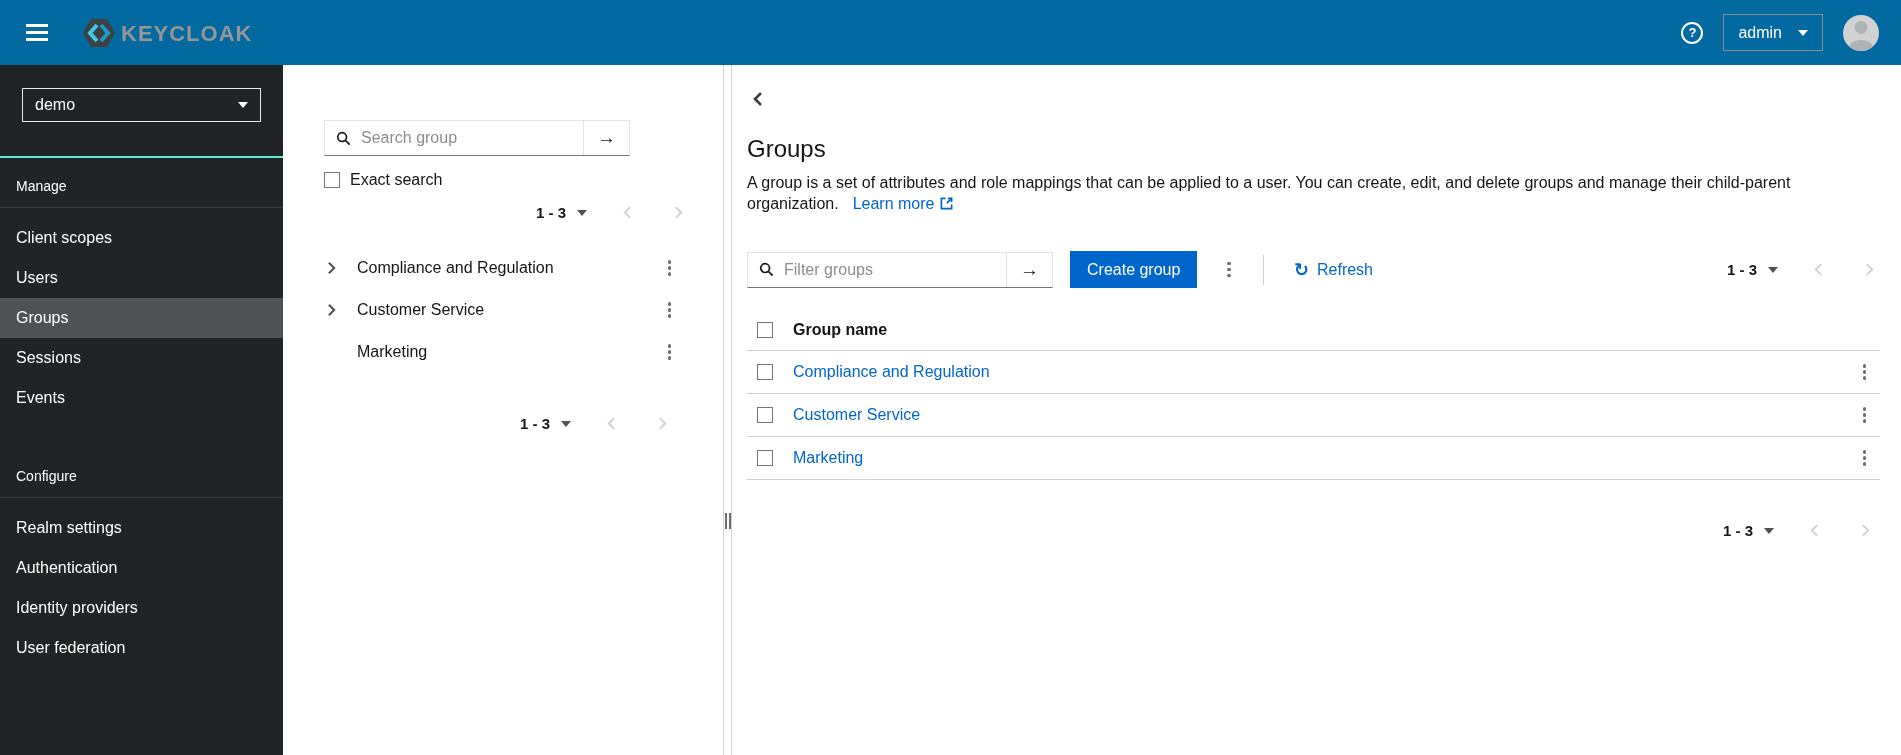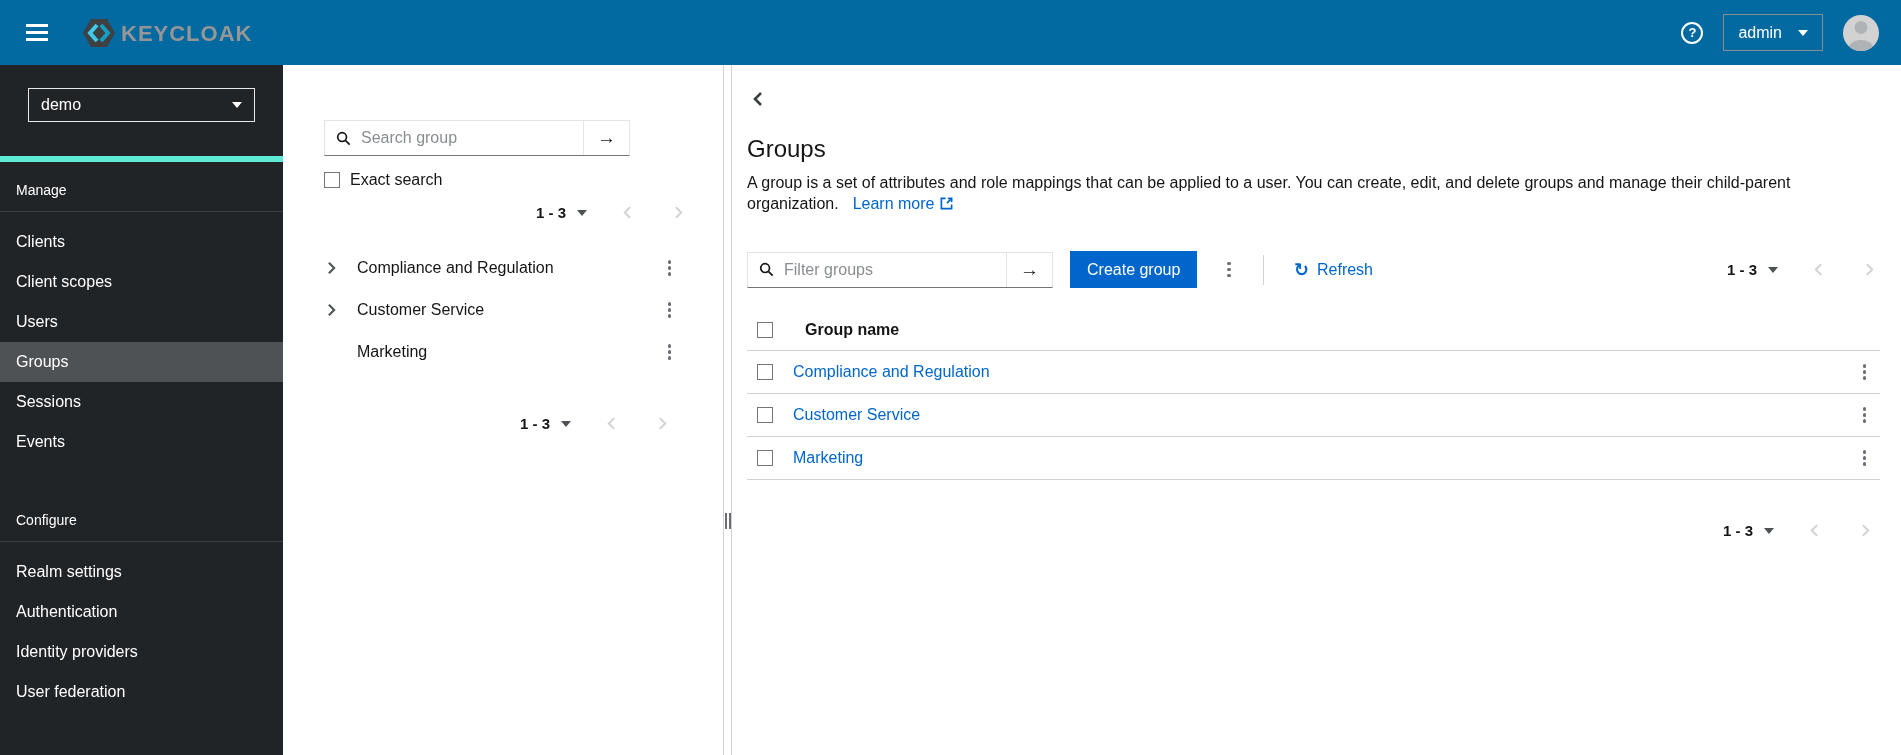--- a/index.html
+++ b/index.html
@@ -26,21 +26,21 @@
   .caret.dark  { color:#4f5255; }
   .avatar { width:36px; height:36px; border-radius:50%; background:#d2d2d2; position:relative; overflow:hidden; border:none; }
   .avatar .head { position:absolute; top:6px; left:50%; transform:translateX(-50%); width:13px; height:13px; border-radius:50%; background:#b0b3b6; }
   .avatar .shoulders { position:absolute; bottom:-5px; left:50%; transform:translateX(-50%); width:24px; height:16px; border-radius:50% 50% 0 0; background:#b0b3b6; }
 
   
   .content { display:flex; height:690px; }
 
   
   .sidebar { width:283px; flex-shrink:0; background:#212427; color:#fff; }
-  .realm-wrap { padding:23px 28px 34px; border-bottom:6px solid #5eead4; }
+  .realm-wrap { padding:23px 22px 34px; border-bottom:2px solid #5eead4; }
   .realm-selector { width:100%; height:34px; background:none; border:1px solid #e8e8e8; color:#fff;
                     font-size:16px; display:flex; align-items:center; justify-content:space-between; padding:0 12px; }
   .nav-section-title { font-size:14px; color:#fff; padding:20px 16px 13px; border-bottom:1px solid #3c3f42; }
   .nav-list { padding-top:10px; list-style:none; }
   .nav-item { display:block; height:40px; line-height:40px; padding:0 16px; color:#fff; font-size:16px;
               text-decoration:none; cursor:pointer; }
   .nav-item.active { background:#4f5255; }
   .nav-gap { height:30px; }
 
   
@@ -91,21 +91,21 @@
   .toolbar .kebab { margin-left:24px; }
   .toolbar-divider { width:1px; height:30px; background:#d2d2d2; margin-left:26px; }
   .refresh-btn { margin-left:30px; background:none; border:none; color:#0066cc; font-size:16px;
                  display:flex; align-items:center; gap:8px; }
   .refresh-glyph { font-size:18px; font-weight:bold; line-height:1; }
   .toolbar .pagination { margin-left:auto; }
 
   .grid { margin-top:22px; }
   .grid-header { display:flex; align-items:center; height:41px; border-bottom:1px solid #d2d2d2; }
   .grid-header .checkbox { margin-left:10px; }
-  .col-label { margin-left:32px; font-weight:700; font-size:16px; }
+  .col-label { margin-left:20px; font-weight:700; font-size:16px; }
   .grid-row { display:flex; align-items:center; height:43px; border-bottom:1px solid #d2d2d2; }
   .grid-row .checkbox { margin-left:10px; }
   .row-link { margin-left:20px; color:#0066cc; font-size:16px; text-decoration:none; }
   .grid-row .kebab { margin-left:auto; margin-right:8px; }
 
   .main-pag-bottom { margin-top:42px; justify-content:flex-end; padding-right:4px; }
 </style>
 </head>
 <body>
 
@@ -146,23 +146,20 @@
     <div class="realm-wrap">
       <button class="realm-selector">
         <span>demo</span>
         <span class="caret white"></span>
       </button>
     </div>
 
     <div class="nav-section-title">Manage</div>
     <ul class="nav-list">
       <li>
-          <a class="nav-item">Clients</a>
-        </li>
-      <li>
           <a class="nav-item">Client scopes</a>
         </li>
       <li>
           <a class="nav-item">Users</a>
         </li>
       <li>
           <a class="nav-item active">Groups</a>
         </li>
       <li>
           <a class="nav-item">Sessions</a>

